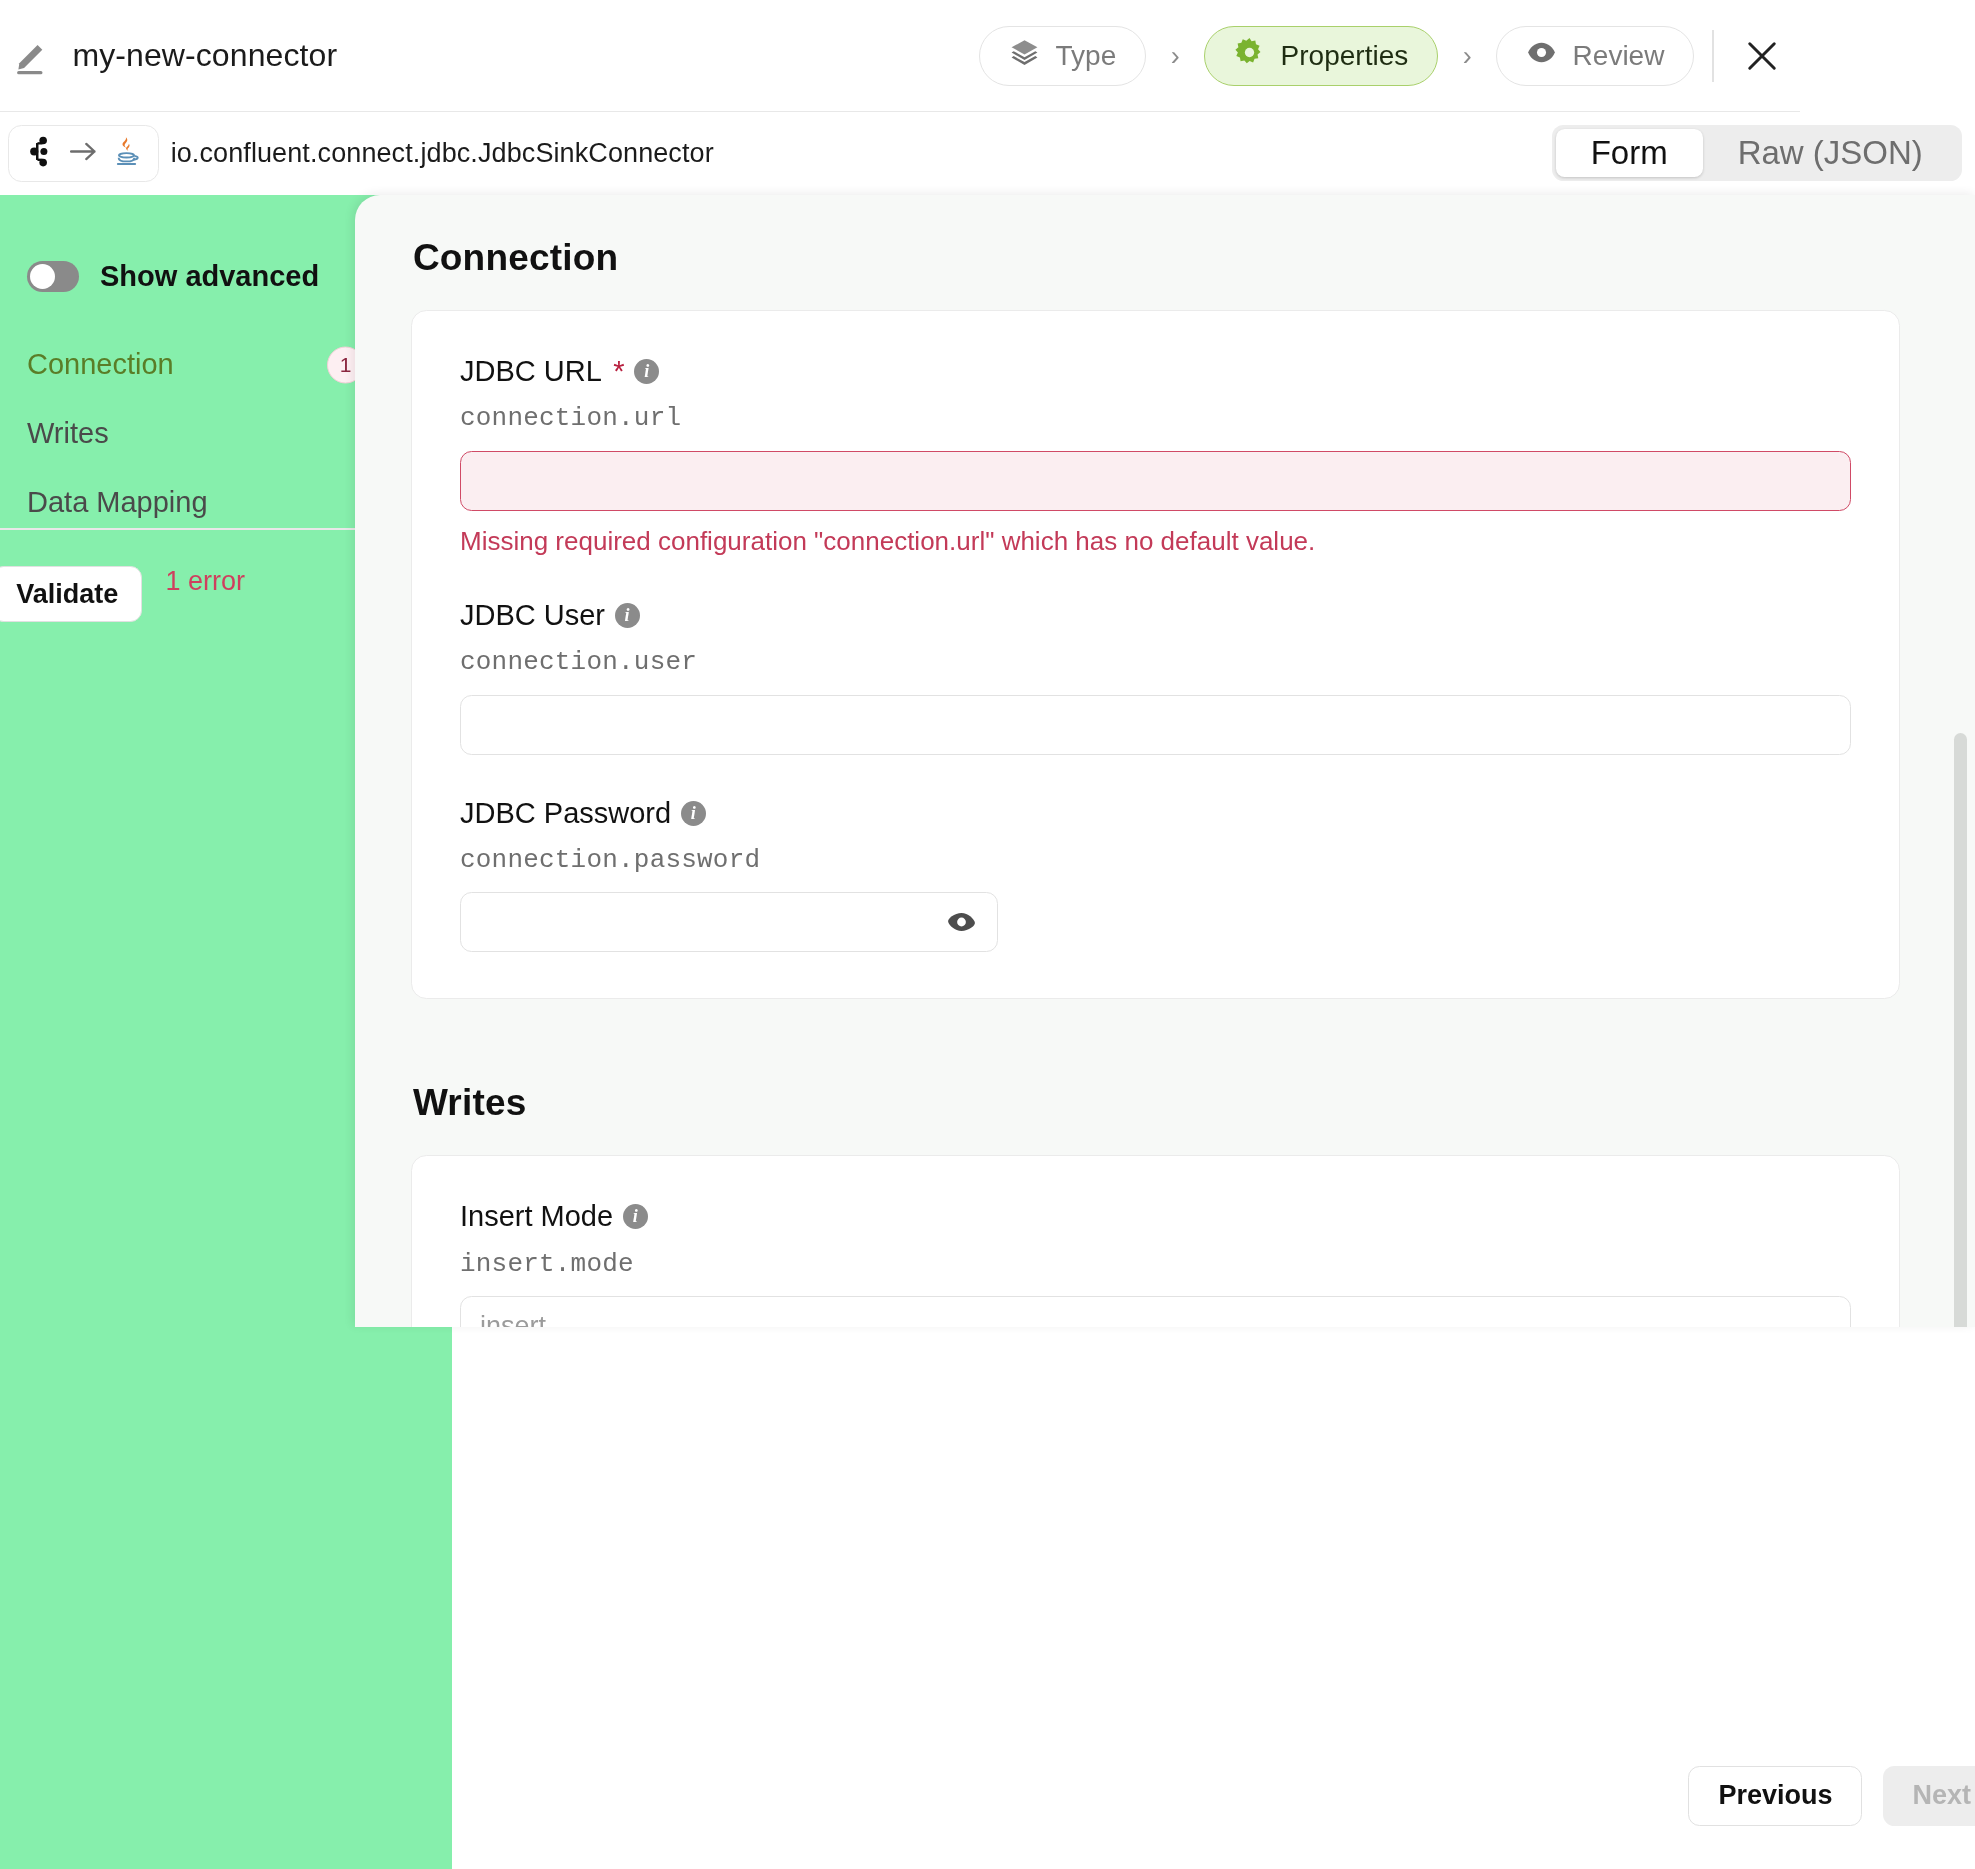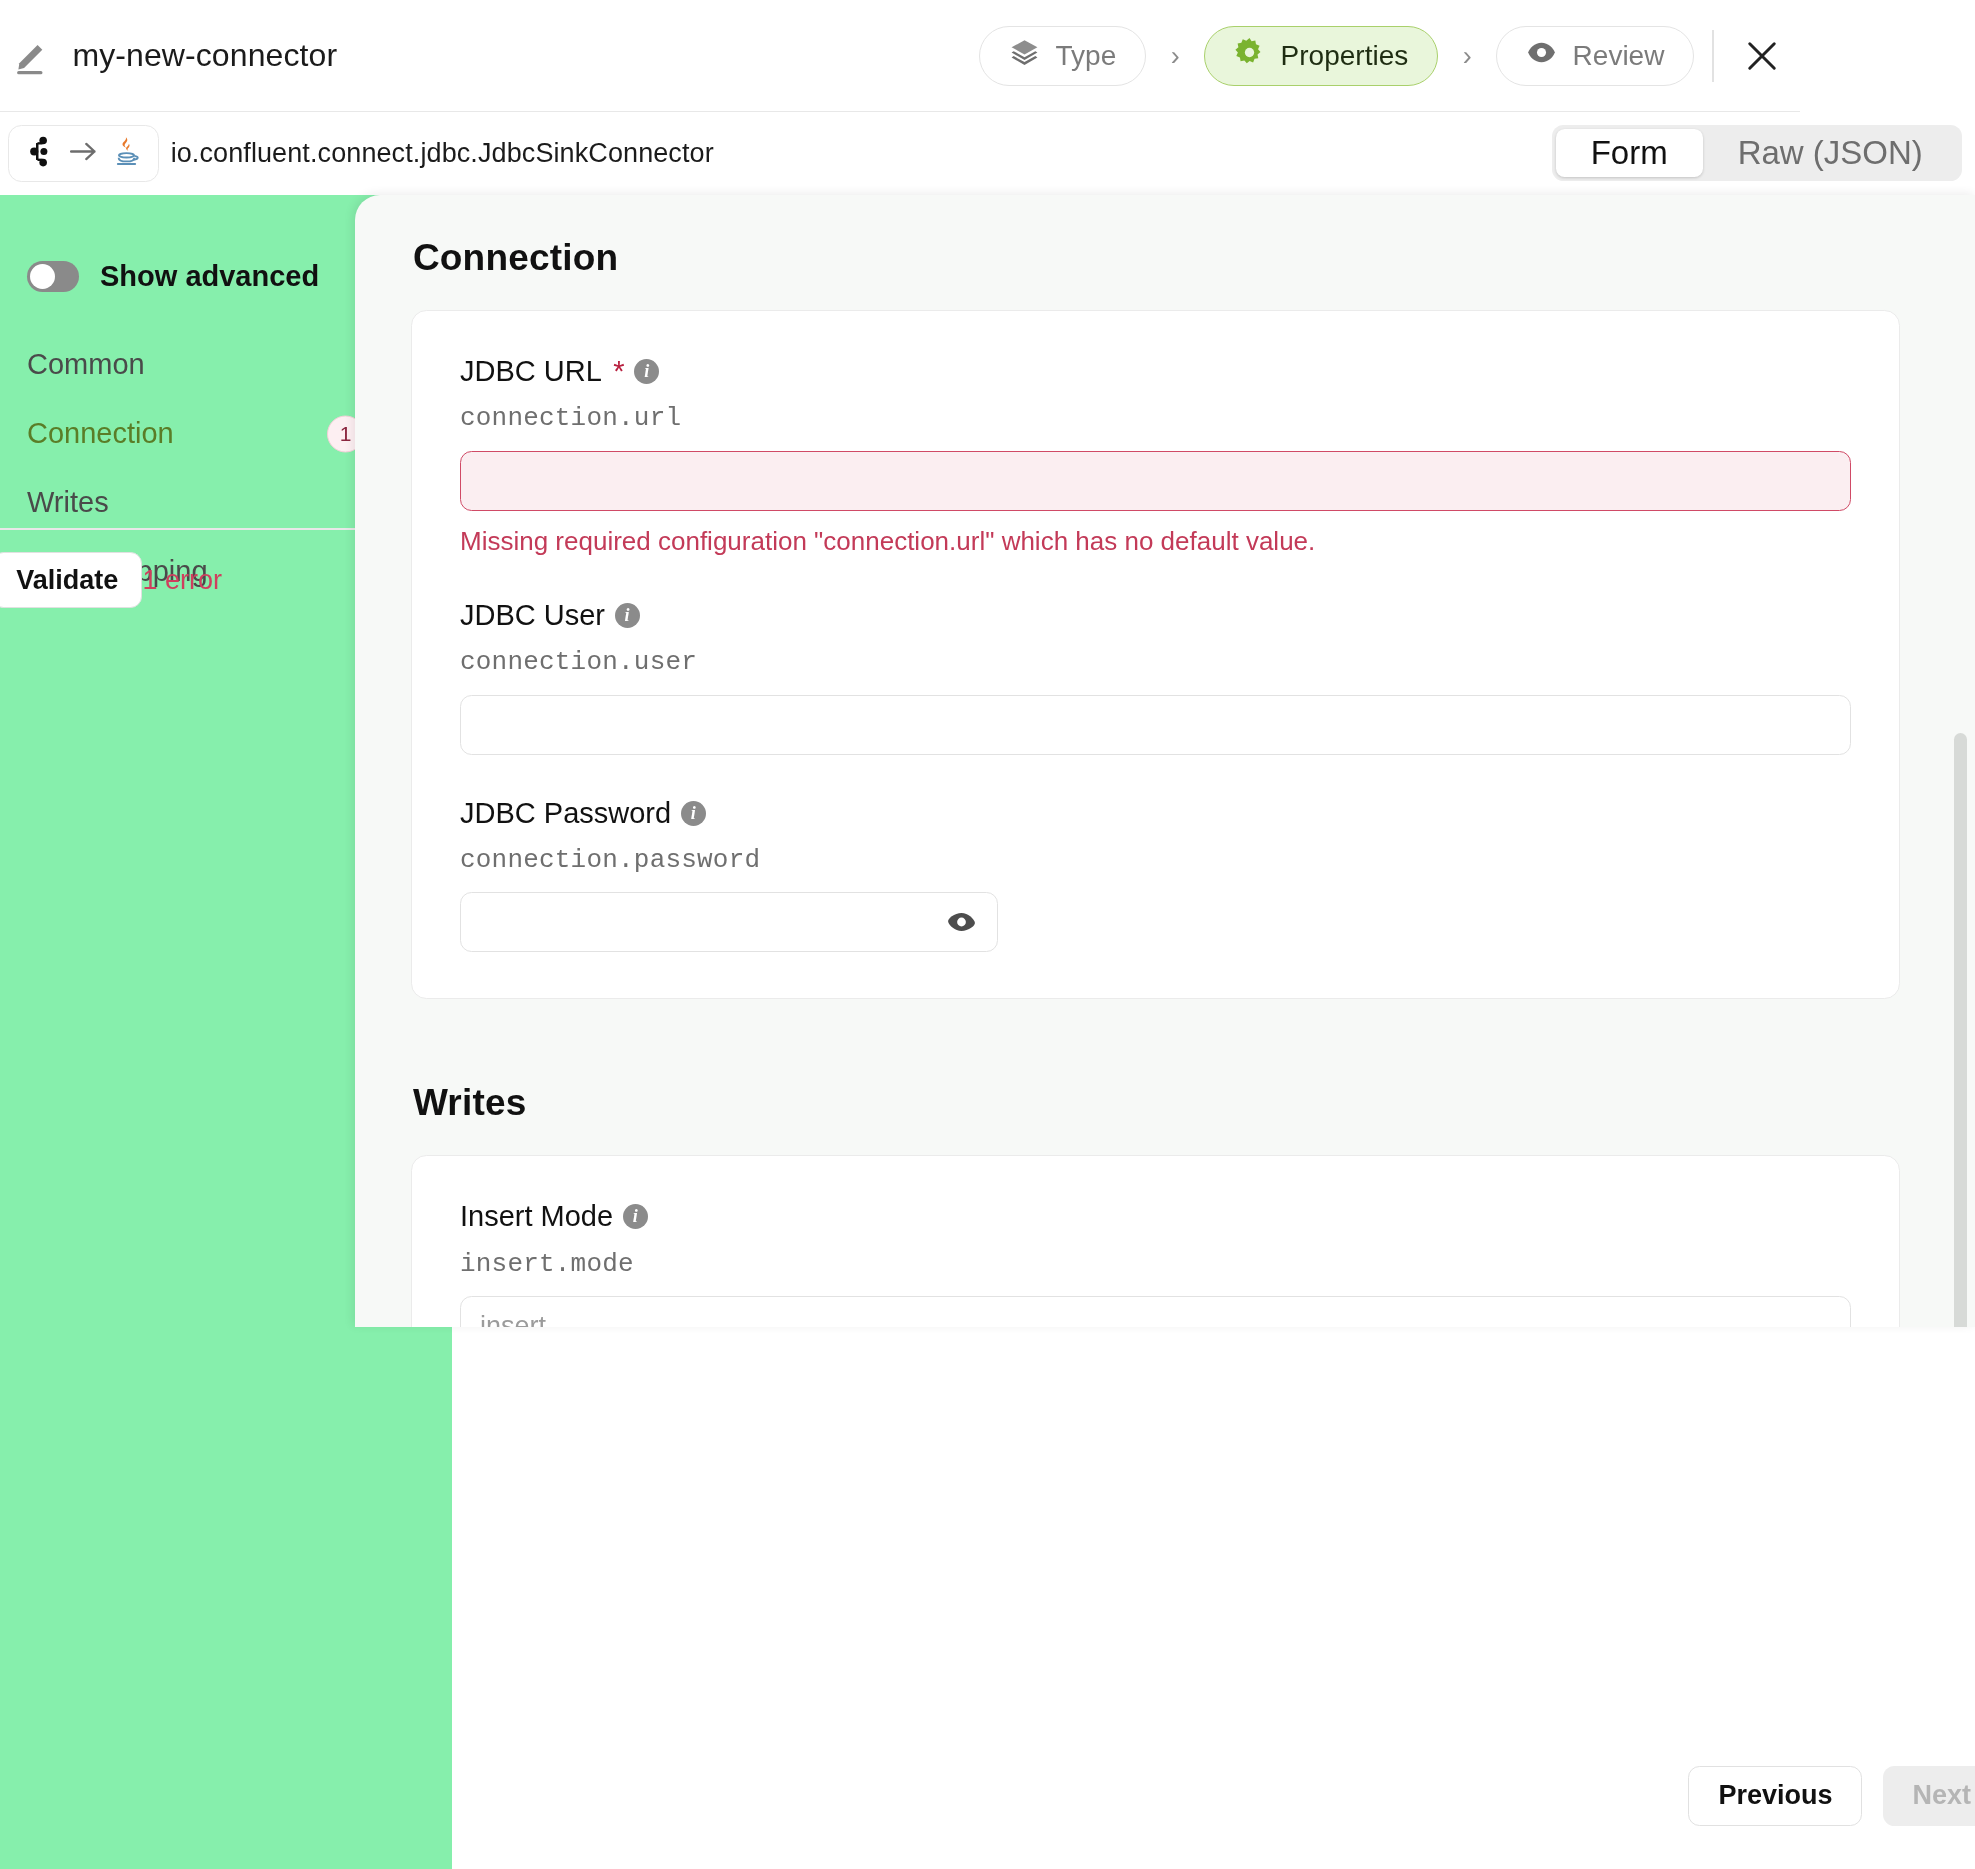--- a/index.html
+++ b/index.html
@@ -107,21 +107,21 @@
   }
   .nav-active-bar {
     position: absolute; right: 0; top: 50%; transform: translateY(-50%);
     width: 4.8px; height: 54px; background: #6f9330; border-radius: 2.9px;
   }
 
   .sidebar-divider {
     position: absolute; left: 0; top: 333px; width: 452px; height: 1.9px; background: #e8e8e8;
   }
   .validate-row {
-    position: absolute; left: 0; top: 357px; display: flex; align-items: center; 
+    position: absolute; left: 0; top: 371px; display: flex; gap: 23px;
   }
   .validate-btn {
     margin-left: -7.7px;
     height: 56px; padding: 0 23px; border-radius: 11.5px;
     border: 1.9px solid #e1e1e1; background: #fff;
     font-size: 27px; font-weight: 700; color: #111;
     font-family: "Liberation Sans", sans-serif; cursor: pointer;
   }
   .error-count { font-size: 27px; color: #cf3f5e; }
 
@@ -298,23 +298,20 @@
 
   <div class="sidebar">
     <div class="advanced-row">
       <div class="toggle">
           <div class="knob"></div>
         </div>
       <span class="advanced-label">Show advanced</span>
     </div>
 
     <div class="nav">
-      <div class="nav-item">
-        <span>Common</span>
-      </div>
       <div class="nav-item active">
         <span>Connection</span>
         <span class="nav-badge">1</span>
         <span class="nav-active-bar"></span>
       </div>
       <div class="nav-item">
         <span>Writes</span>
       </div>
       <div class="nav-item">
         <span>Data Mapping</span>

